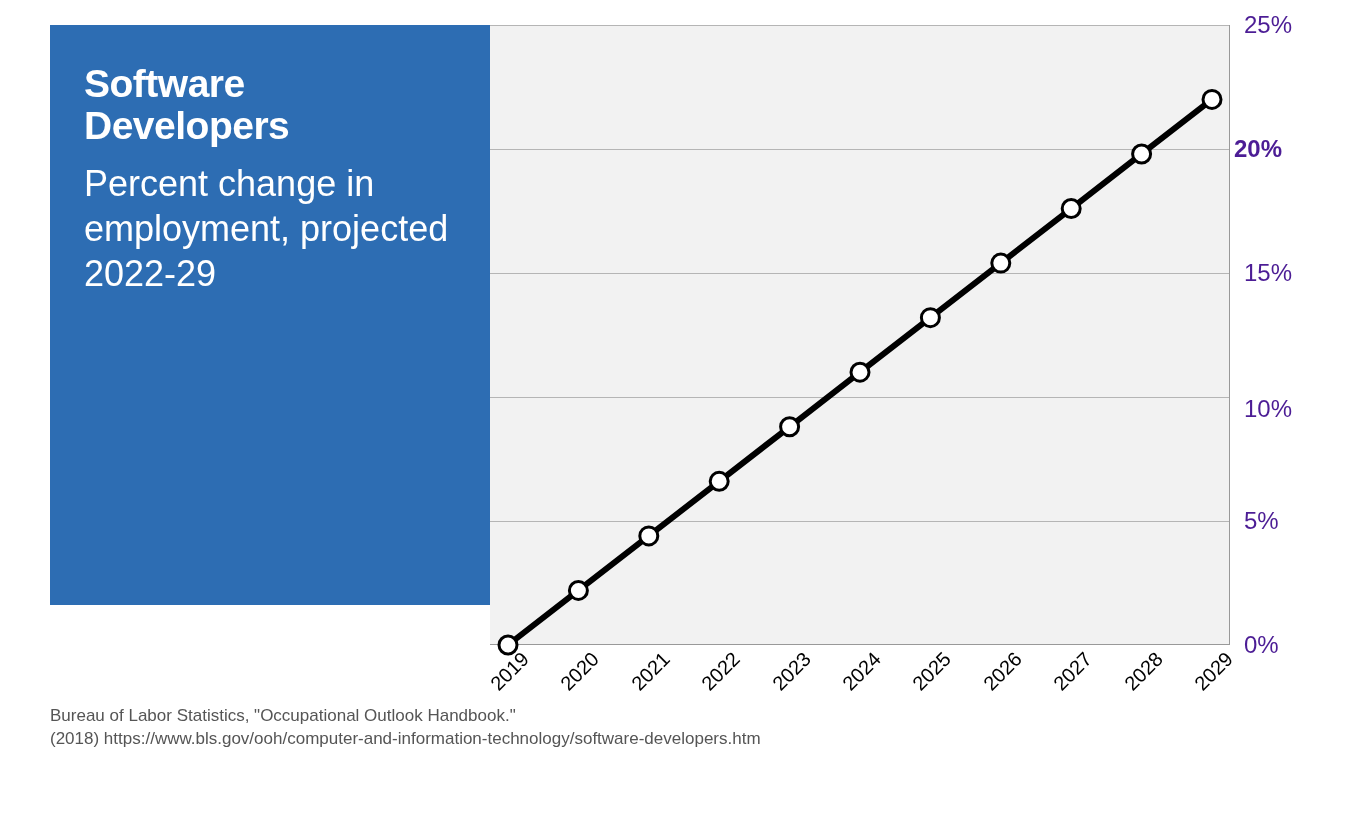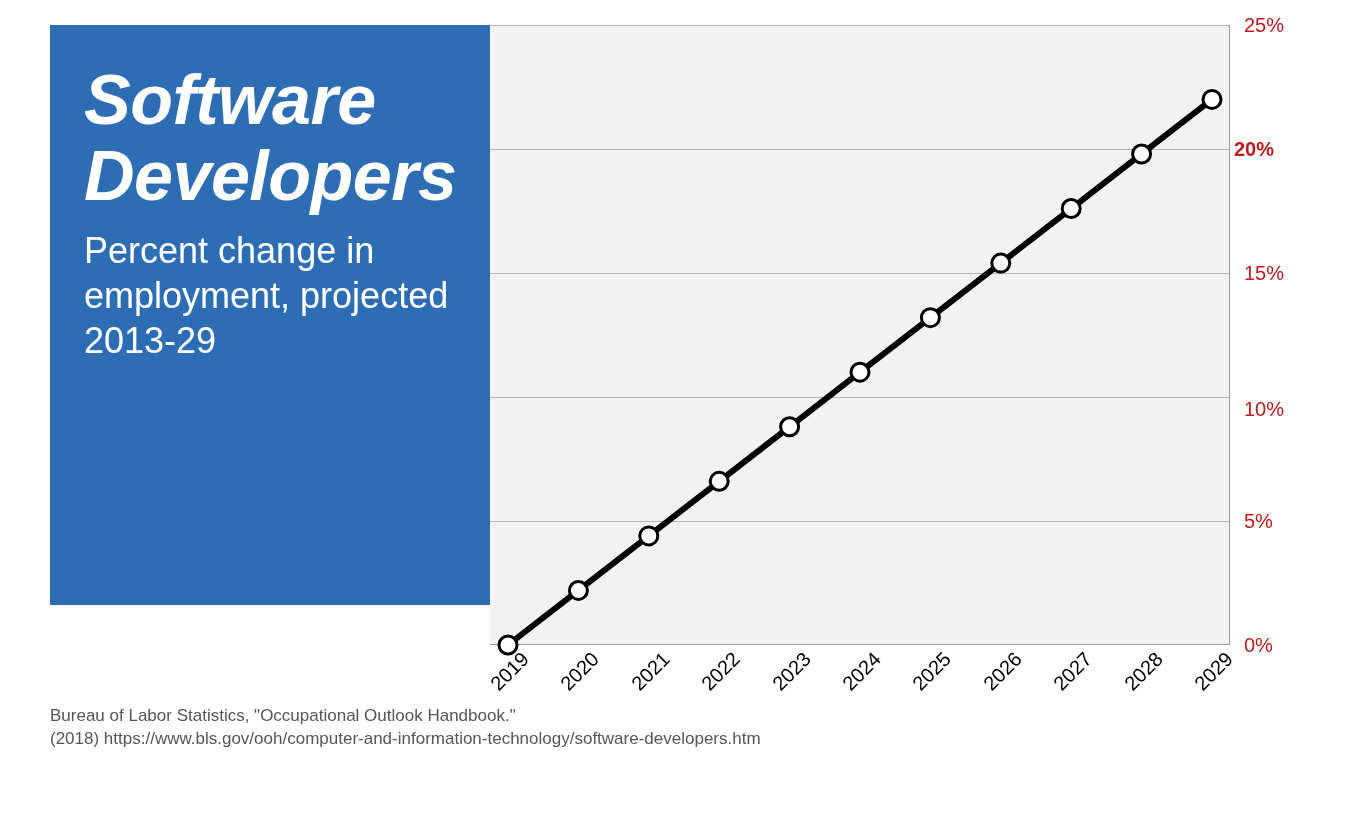--- a/index.html
+++ b/index.html
@@ -22,25 +22,24 @@
   }
   .blue-panel {
     background: #2d6db3;
     color: #fff;
     width: 440px;
     padding: 38px 34px 34px 34px;
     height: 580px;
   }
   .blue-panel .title {
     font-weight: 800;
-    font-size: 70px;
+    font-size: 39px;
     line-height: 1.08;
     letter-spacing: -0.5px;
     margin-bottom: 14px;
-    font-style: italic;
   }
   .blue-panel .subtitle {
     font-weight: 400;
     font-size: 36px;
     line-height: 1.25;
   }
   .chart-wrap {
     position: relative;
     flex: 1;
   }
@@ -57,22 +56,22 @@
     border-right: 1px solid #999;
   }
   .grid-line {
     position: absolute;
     left: 0; right: 0;
     height: 1px;
     background: #b5b5b5;
   }
   .y-tick {
     position: absolute;
-    font-size: 20px;
-    color: #b91c1c;
+    font-size: 24px;
+    color: #4c1d95;
     transform: translateY(-50%);
   }
   .x-tick {
     position: absolute;
     font-size: 20px;
     color: #000;
     transform-origin: left top;
     transform: rotate(-45deg) translate(-70%, 0);
     white-space: nowrap;
   }
@@ -85,21 +84,21 @@
 </head>
 <body>
 
 <div class="container">
   <div class="panel-row">
     <div class="blue-panel">
       <div class="title">
         <span>Software</span><br>
         <span>Developers</span>
       </div>
-      <div class="subtitle">Percent change in employment, projected 2013-29</div>
+      <div class="subtitle">Percent change in employment, projected 2022-29</div>
     </div>
     <div class="chart-wrap" id="chart-wrap">
         <div class="plot-area" style="left: 0px; top: 0px; width: 740px; height: 620px;">
           <div class="y-tick" style="left: 754px; top: 620px;">0%</div>
           <div class="grid-line" style="top: 496px;"></div>
           <div class="y-tick" style="left: 754px; top: 496px;">5%</div>
           <div class="grid-line" style="top: 372px;"></div>
           <div class="y-tick" style="left: 754px; top: 384px;">10%</div>
           <div class="grid-line" style="top: 248px;"></div>
           <div class="y-tick" style="left: 754px; top: 248px;">15%</div>

